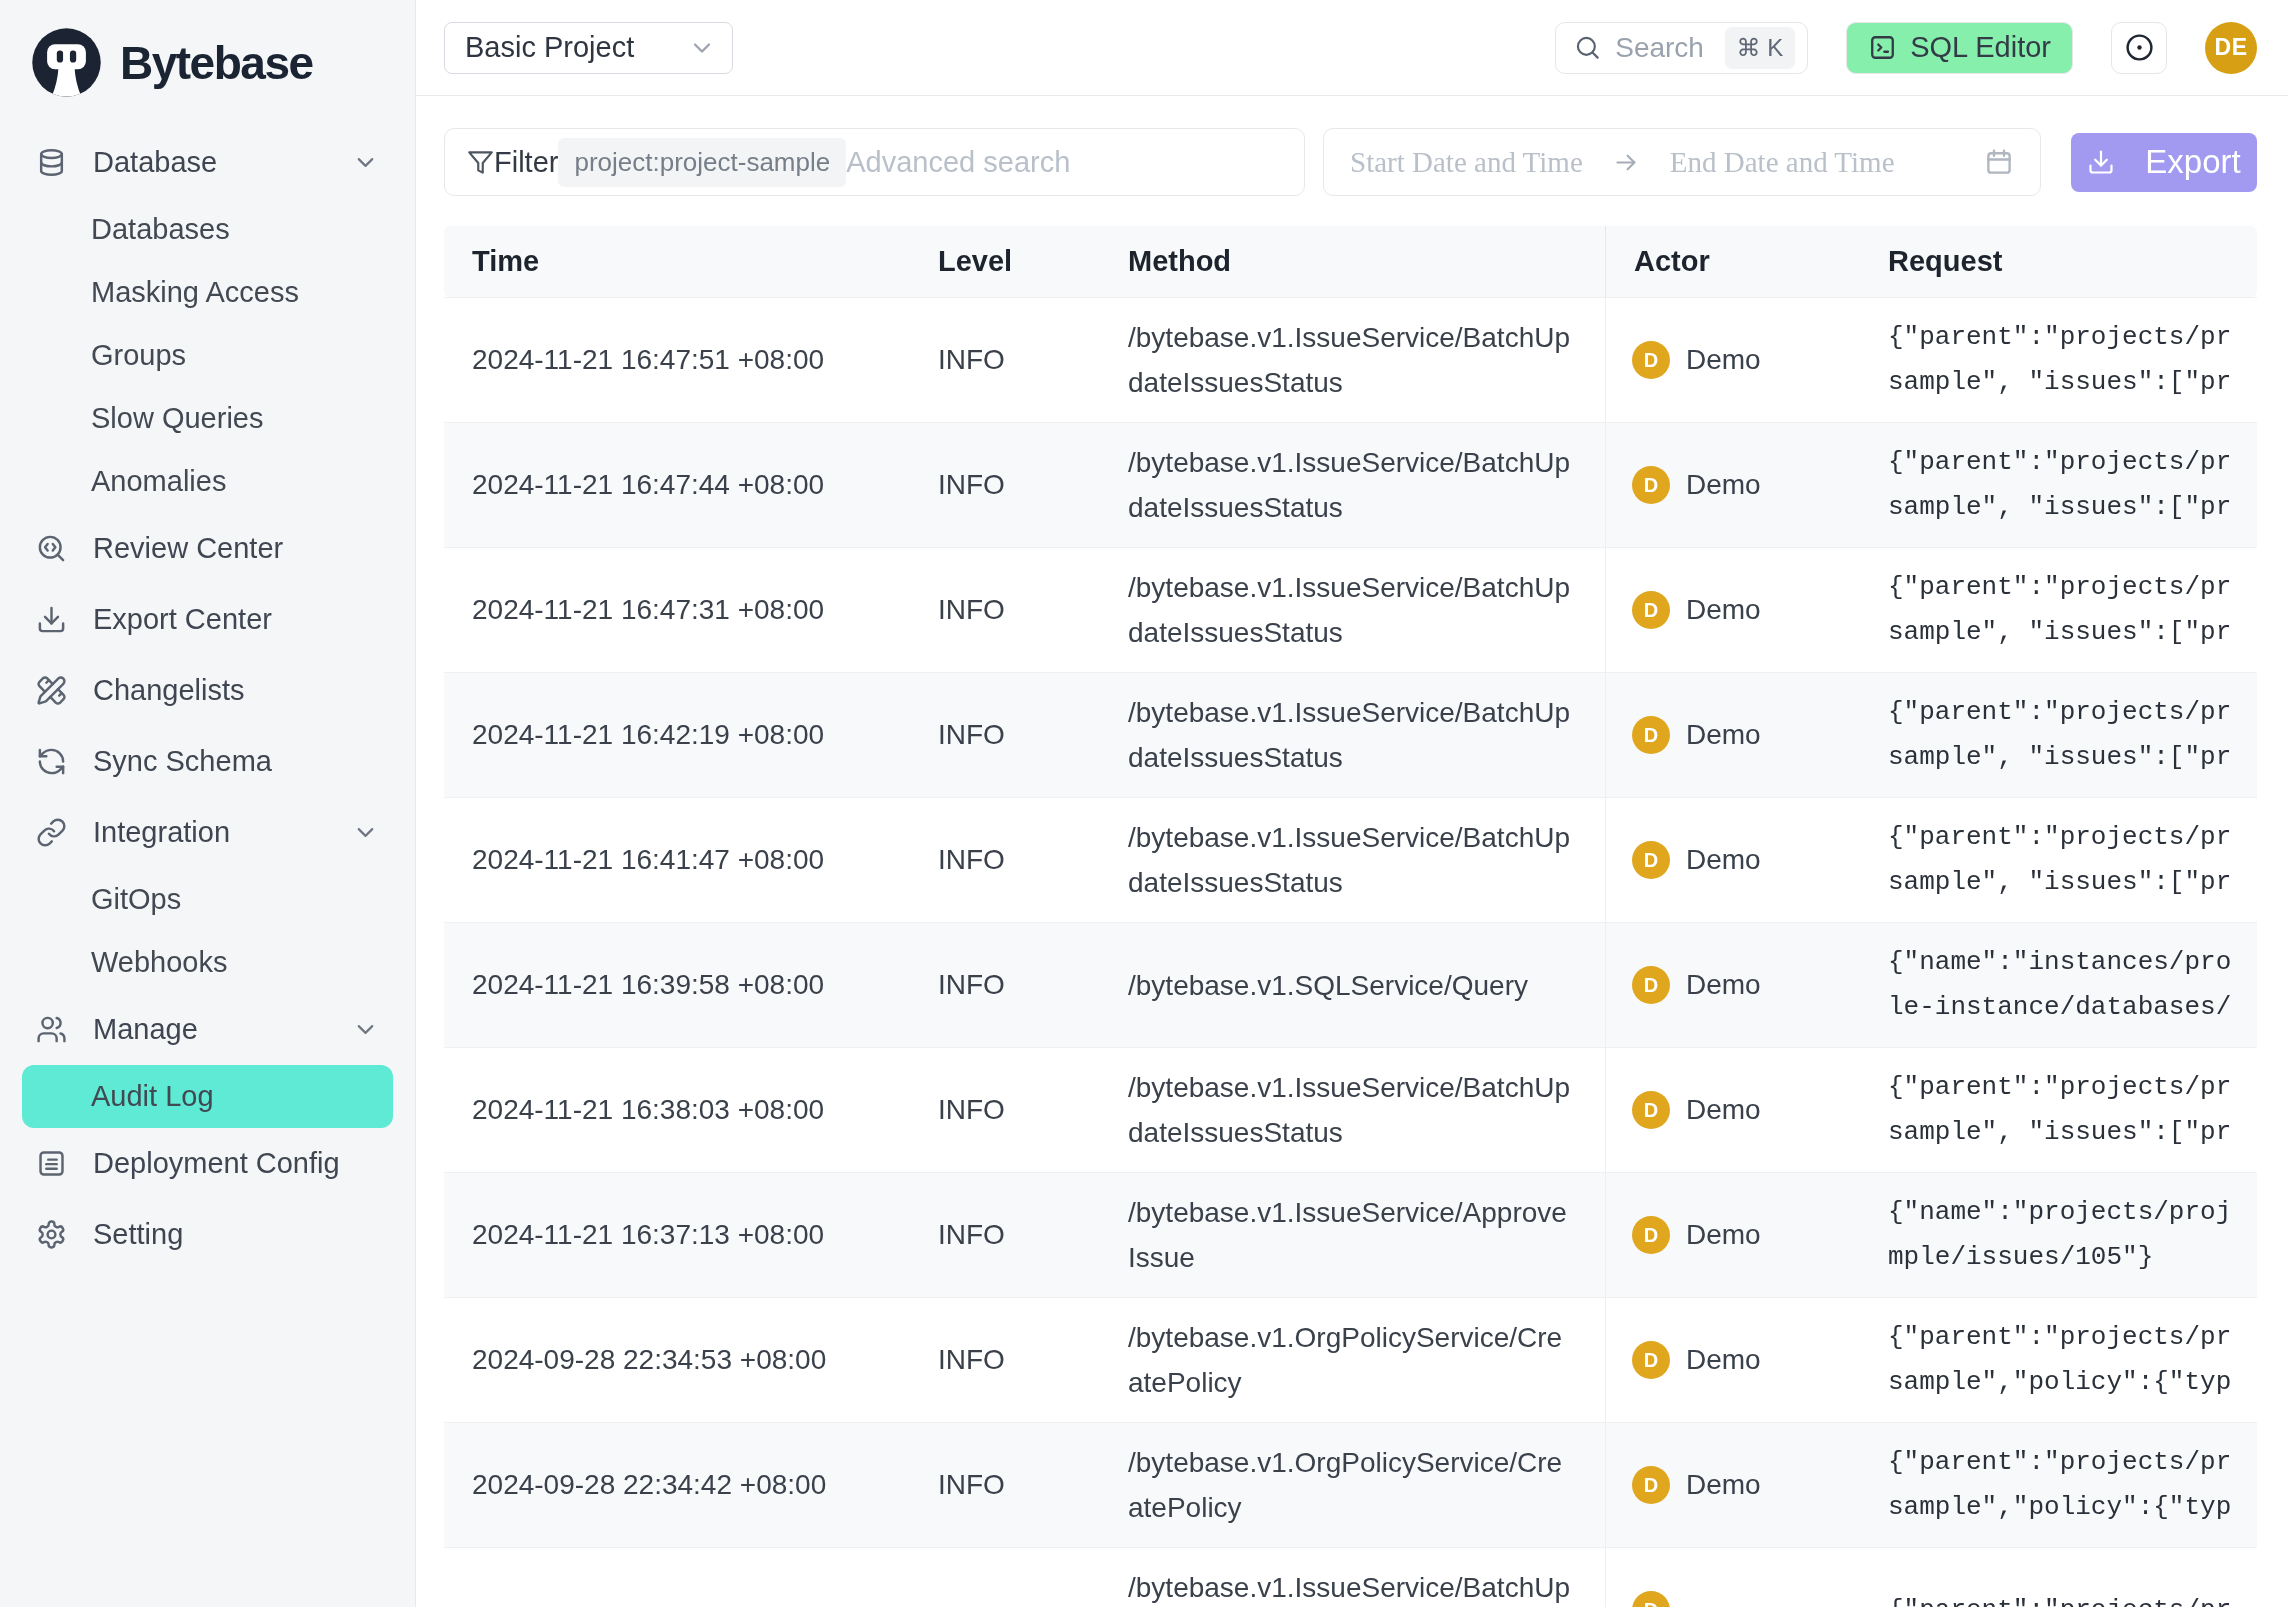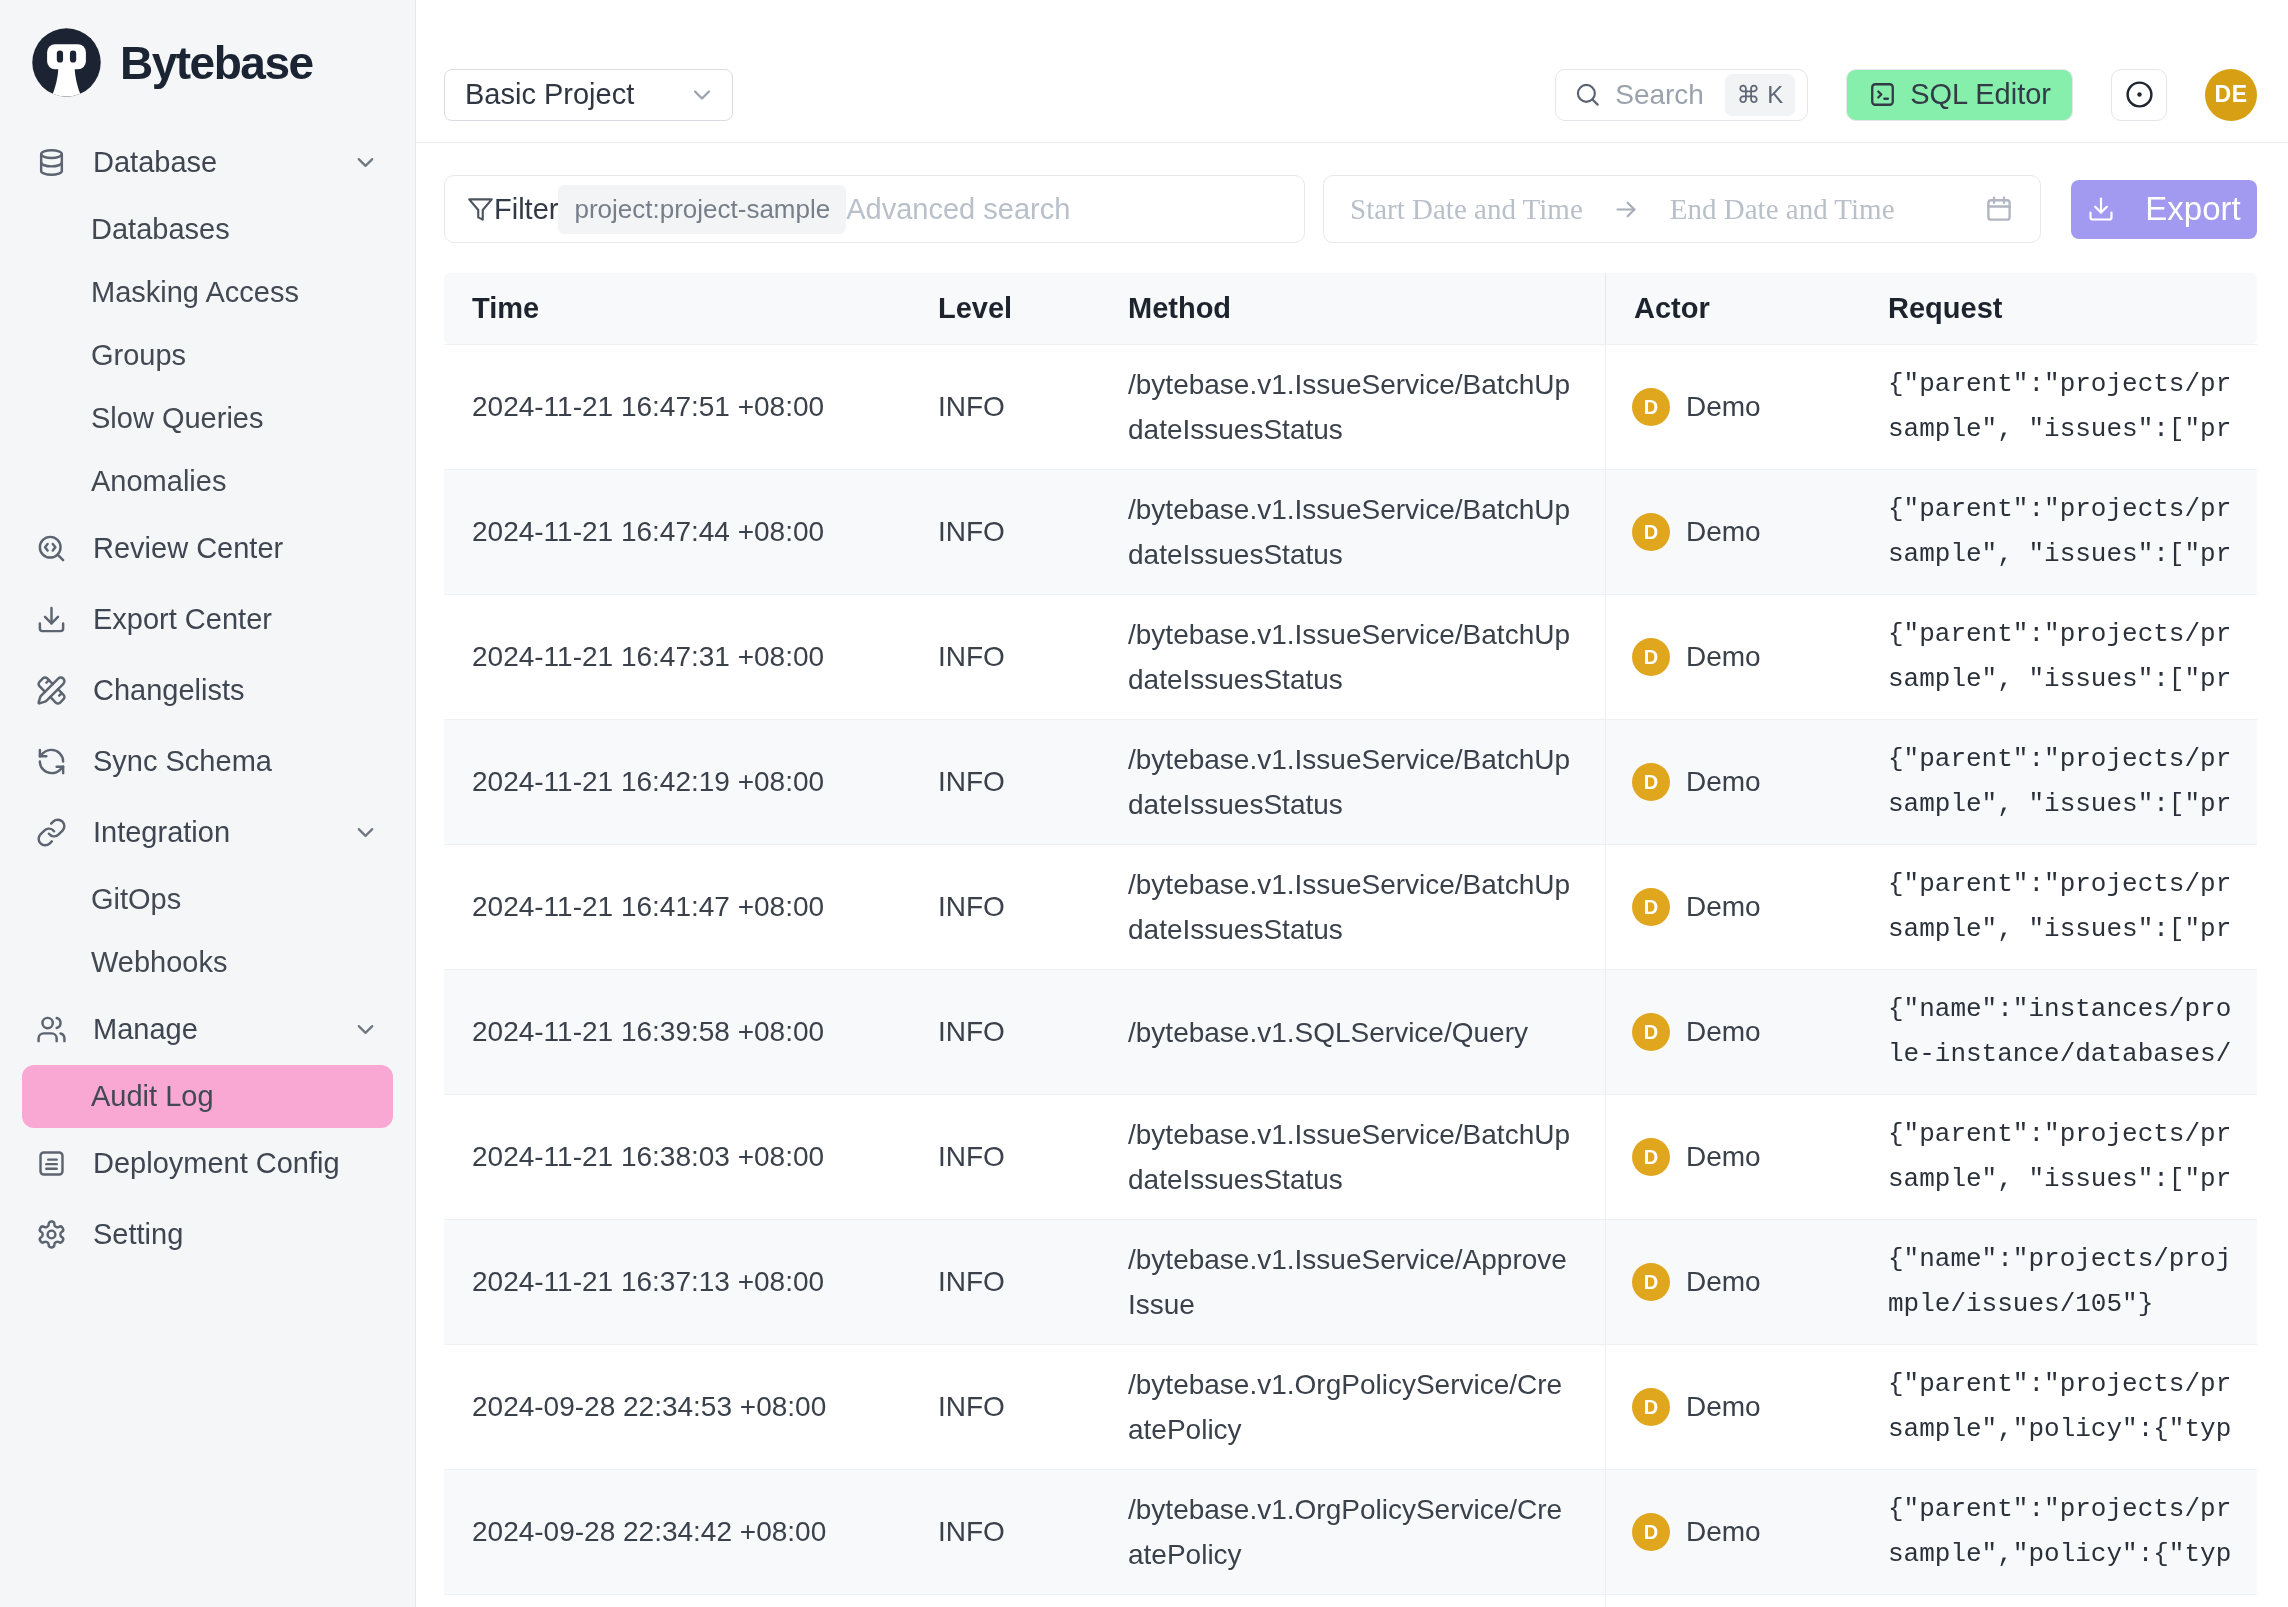--- a/index.html
+++ b/index.html
@@ -13,27 +13,27 @@
   .logo-mark { width:73px; height:73px; }
   .logo-text { font-size:46px; font-weight:800; color:#1b2433; letter-spacing:-1.5px; }
   .nav-item { display:flex; align-items:center; height:71px; padding:0 36px; gap:26px;
               font-size:29px; color:#3f4651; font-weight:500; cursor:pointer; }
   .nav-icon { width:31px; height:31px; color:#5b6470; flex:0 0 31px; }
   .nav-icon svg, .nav-chevron svg { width:100%; height:100%; display:block; }
   .nav-label { flex:1; }
   .nav-chevron { width:27px; height:27px; color:#6e7681; }
   .nav-sub { display:flex; align-items:center; height:63px; margin:0 22px; padding-left:69px;
              border-radius:12px; font-size:29px; color:#424953; cursor:pointer; }
-  .nav-sub.selected { background:#f9a8d4; }
+  .nav-sub.selected { background:#5eead4; }
 
   
   .main { flex:1; min-width:0; display:flex; flex-direction:column; background:#fff; }
 
   .topbar { height:96px; min-height:96px; border-bottom:1px solid #e9ebef;
-            display:flex; align-items:center; padding:0 32px 0 28px;margin-top:47px; }
+            display:flex; align-items:center; padding:0 32px 0 28px; }
   .project-btn { display:flex; align-items:center; width:289px; height:52px;
                  border:1px solid #d8dce2; border-radius:8px; padding:0 16px 0 20px;
                  font-size:29px; color:#2f3642; background:#fff; cursor:pointer; }
   .project-btn .chev { margin-left:auto; width:28px; height:28px; color:#9aa2ad; }
   .chev svg { width:100%; height:100%; }
   .topbar-right { margin-left:auto; display:flex; align-items:center; gap:38px;padding-left:48px; }
   .search-btn { width:253px; height:52px; border:1px solid #e3e6ea; border-radius:10px;
                 display:flex; align-items:center; padding:0 12px 0 18px; gap:14px; background:#fff; cursor:pointer; }
   .s-icon { width:27px; height:27px; color:#596270; }
   .s-icon svg, .icon-fill svg { width:100%; height:100%; display:block; }

